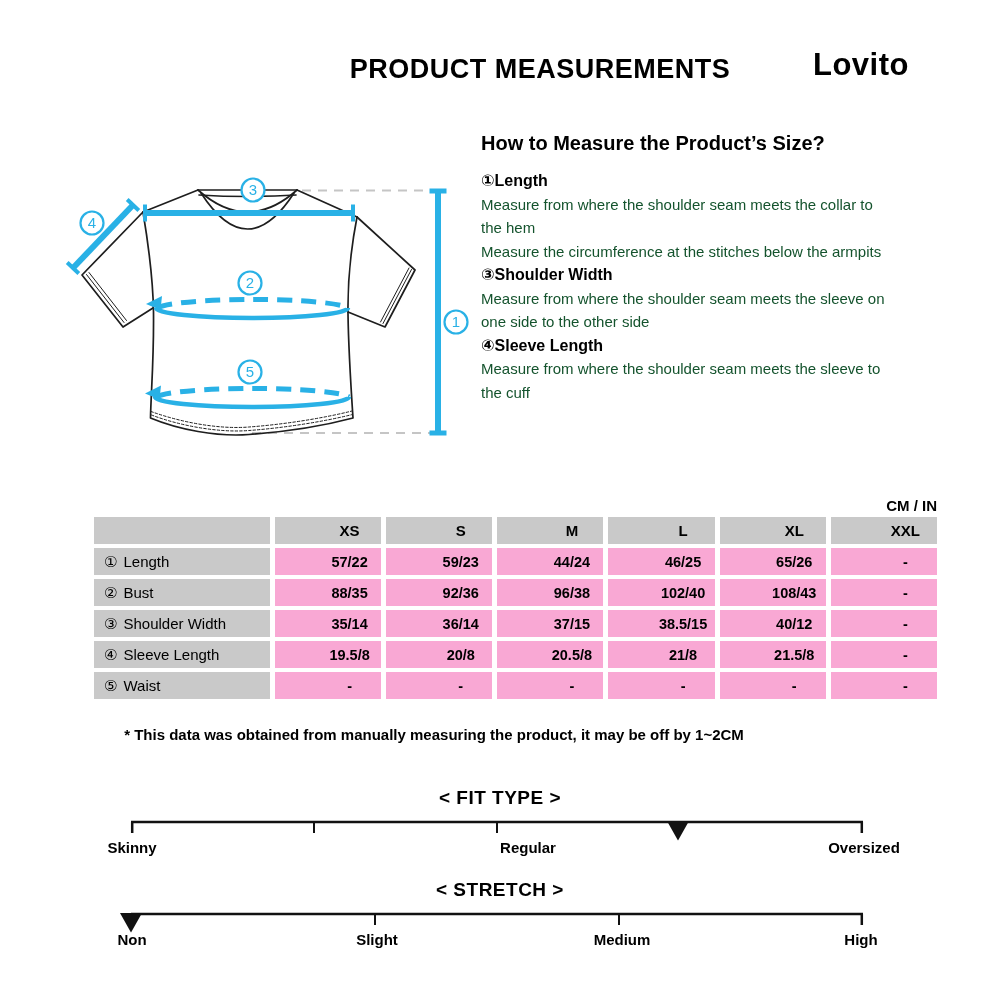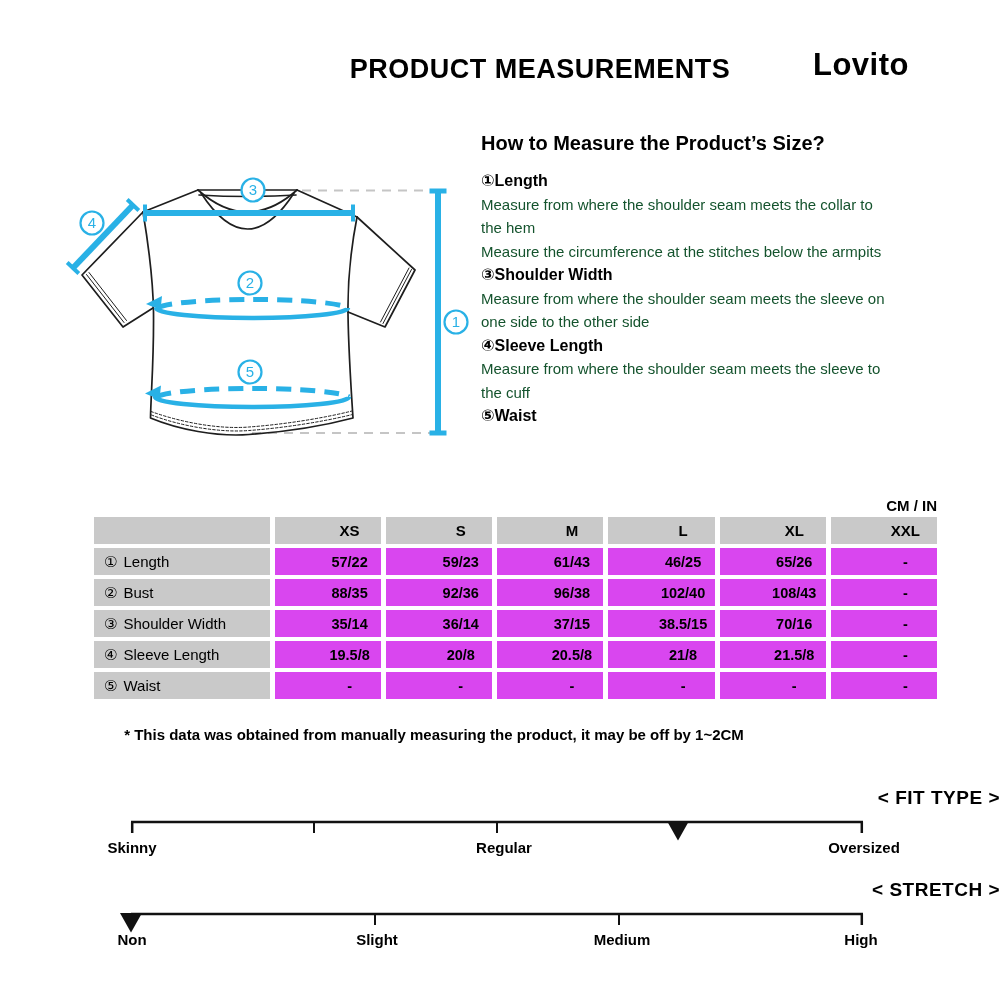--- a/index.html
+++ b/index.html
@@ -11,23 +11,23 @@
   .howto{top:131px;left:481px;width:412px;}
   .howto-title{font-size:20px;font-weight:700;margin:0 0 14px 0;line-height:24px;}
   .item-name{font-size:16px;font-weight:700;line-height:23.5px;}
   .item-desc{font-size:15px;color:#14532d;line-height:23.5px;}
   .units{top:489px;right:63px;font-size:15px;font-weight:700;margin-top:8px;}
   .size-table{top:517px;left:94px;width:843px;display:grid;
               grid-template-columns:176px repeat(6,1fr);grid-auto-rows:27px;gap:4px 5px;}
   .cell{display:flex;align-items:center;justify-content:center;font-size:15px;padding-left:43px;}
   .th{background:#c9c9c9;font-weight:700;}
   .tl{background:#c9c9c9;justify-content:flex-start;padding-left:10px;gap:6px;}
-  .td{background:#d946ef;font-weight:700;font-size:14.5px;}
+  .td{background:#f9a8d4;font-weight:700;font-size:14.5px;}
   .disclaimer{top:726px;left:0;width:868px;text-align:center;font-size:15px;font-weight:700;}
-  .scale-title{left:0;width:1000px;text-align:right;font-size:19px;font-weight:700;letter-spacing:.5px;}
+  .scale-title{left:0;width:1000px;text-align:center;font-size:19px;font-weight:700;letter-spacing:.5px;}
   .scale-label{font-size:15px;font-weight:700;transform:translateX(-50%);white-space:nowrap;}
   svg{display:block;}
 </style>
 </head>
 <body>
 
 <div class="page">
 
   <div class="abs page-title">PRODUCT MEASUREMENTS</div>
   <div class="abs brand">Lovito</div>
@@ -116,42 +116,41 @@
     </div>
     <div>
       <div class="item-name"><span>③</span><span>Shoulder Width</span></div>
       <div class="item-desc">Measure from where the shoulder seam meets the sleeve on one side to the other side</div>
     </div>
     <div>
       <div class="item-name"><span>④</span><span>Sleeve Length</span></div>
       <div class="item-desc">Measure from where the shoulder seam meets the sleeve to the cuff</div>
     </div>
     <div>
-      <div class="item-name"><span>⑤</span><span>Waist</span></div>
     </div>
   </div>
 
   <div class="abs units">CM / IN</div>
 
   <div class="abs size-table">
     <div class="cell th"></div>
     <div class="cell th">XS</div>
     <div class="cell th">S</div>
     <div class="cell th">M</div>
     <div class="cell th">L</div>
     <div class="cell th">XL</div>
     <div class="cell th">XXL</div>
 
     <div class="cell tl">
         <span>①</span>
         <span>Length</span>
       </div>
     <div class="cell td">57/22</div>
     <div class="cell td">59/23</div>
-    <div class="cell td">61/43</div>
+    <div class="cell td">44/24</div>
     <div class="cell td">46/25</div>
     <div class="cell td">65/26</div>
     <div class="cell td">-</div>
 
     <div class="cell tl">
         <span>②</span>
         <span>Bust</span>
       </div>
     <div class="cell td">88/35</div>
     <div class="cell td">92/36</div>
@@ -161,21 +160,21 @@
     <div class="cell td">-</div>
 
     <div class="cell tl">
         <span>③</span>
         <span>Shoulder Width</span>
       </div>
     <div class="cell td">35/14</div>
     <div class="cell td">36/14</div>
     <div class="cell td">37/15</div>
     <div class="cell td">38.5/15</div>
-    <div class="cell td">70/16</div>
+    <div class="cell td">40/12</div>
     <div class="cell td">-</div>
 
     <div class="cell tl">
         <span>④</span>
         <span>Sleeve Length</span>
       </div>
     <div class="cell td">19.5/8</div>
     <div class="cell td">20/8</div>
     <div class="cell td">20.5/8</div>
     <div class="cell td">21/8</div>
@@ -201,21 +200,21 @@
     <g stroke="#111" fill="none">
       <path d="M131,12 H863" stroke-width="2.5"></path>
       <path d="M132.2,12 V23" stroke-width="2.5"></path>
       <path d="M861.8,12 V23" stroke-width="2.5"></path>
       <path d="M314,12 V23" stroke-width="2"></path>
       <path d="M497,12 V23" stroke-width="2"></path>
     </g>
     <polygon points="667,11 689,11 678,30.5" fill="#111"></polygon>
   </svg>
   <div class="abs scale-label" style="top:839px;left:132px;">Skinny</div>
-  <div class="abs scale-label" style="top:839px;left:504px;">Regular</div>
+  <div class="abs scale-label" style="top:839px;left:528px;">Regular</div>
   <div class="abs scale-label" style="top:839px;left:864px;">Oversized</div>
 
   <div class="abs scale-title" style="top:879px;">&lt; STRETCH &gt;</div>
   <svg class="abs" style="top:902px;left:0;" width="1000" height="36" viewBox="0 0 1000 36">
     <g stroke="#111" fill="none">
       <path d="M131,12 H863" stroke-width="2.5"></path>
       <path d="M861.8,12 V23" stroke-width="2.5"></path>
       <path d="M375,12 V23" stroke-width="2"></path>
       <path d="M619,12 V23" stroke-width="2"></path>
     </g>

